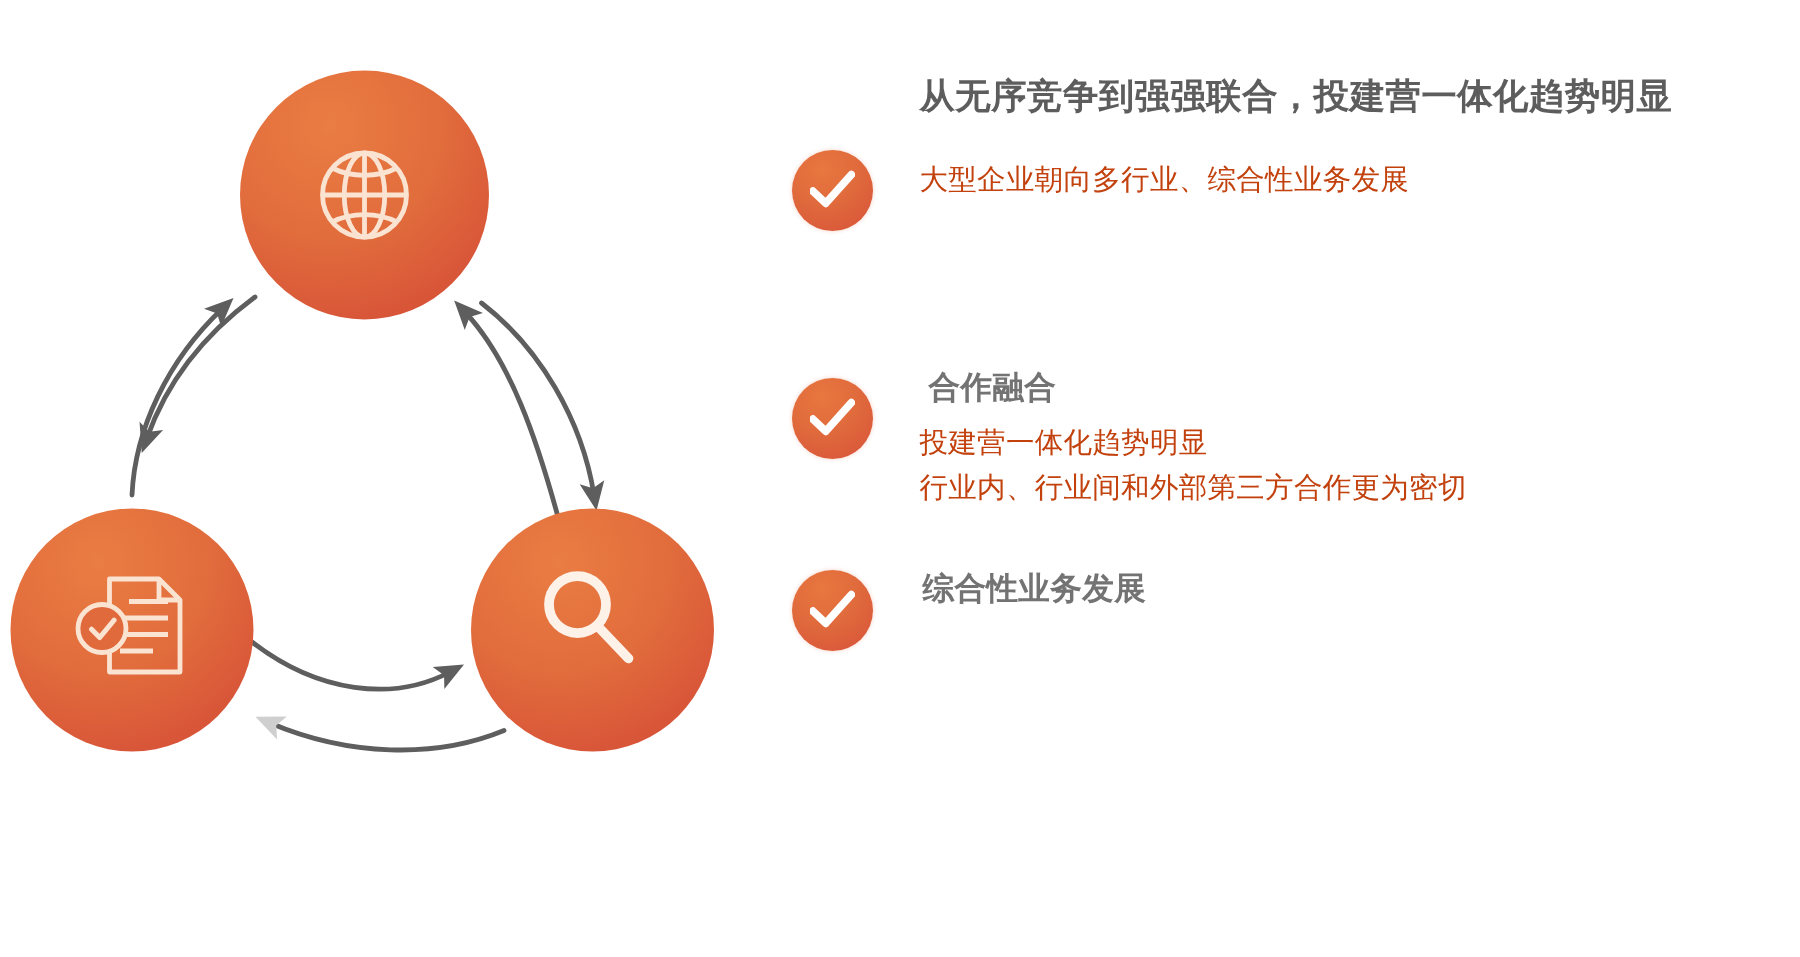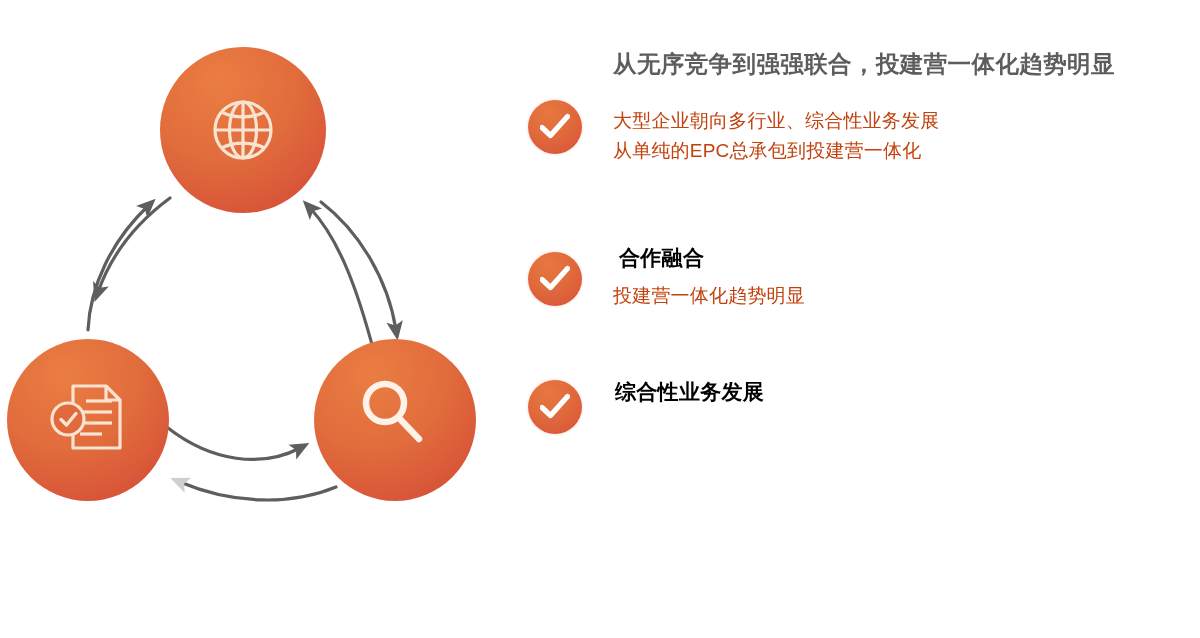--- a/index.html
+++ b/index.html
@@ -83,21 +83,21 @@
   .block-body {
     position: absolute;
     left: 105px;
     top: 0;
     width: 580px;
   }
 
   .sec-title {
     font-size: 21px;
     font-weight: bold;
-    color: #000000;
+    color: #737373;
     letter-spacing: 0.3px;
     white-space: nowrap;
     margin: 0 0 9px 6px;
   }
   #block-3 .sec-title { margin-left: 2px; }
 
   .lines {
     margin: 0;
     padding: 0;
     list-style: none;
@@ -201,35 +201,35 @@
 
     <div class="block" id="block-1">
       <div class="badge">
         <svg width="30" height="28" viewBox="0 0 30 28" xmlns="http://www.w3.org/2000/svg">
           <path d="M2,14.5 L10.5,22.5 L27.5,3.5" fill="none" stroke="#ffffff" stroke-width="5.2" stroke-linecap="round" stroke-linejoin="round"></path>
         </svg>
       </div>
       <div class="block-body">
         <ul class="lines">
           <li>大型企业朝向多行业、综合性业务发展</li>
-          <li>从单纯的EPC总承包到投建营一体化</li>
         </ul>
       </div>
     </div>
 
     <div class="block" id="block-2">
       <div class="badge">
         <svg width="30" height="28" viewBox="0 0 30 28" xmlns="http://www.w3.org/2000/svg">
           <path d="M2,14.5 L10.5,22.5 L27.5,3.5" fill="none" stroke="#ffffff" stroke-width="5.2" stroke-linecap="round" stroke-linejoin="round"></path>
         </svg>
       </div>
       <div class="block-body">
         <div class="sec-title">合作融合</div>
         <ul class="lines">
           <li>投建营一体化趋势明显</li>
+          <li>行业内、行业间和外部第三方合作更为密切</li>
         </ul>
       </div>
     </div>
 
     <div class="block" id="block-3">
       <div class="badge">
         <svg width="30" height="28" viewBox="0 0 30 28" xmlns="http://www.w3.org/2000/svg">
           <path d="M2,14.5 L10.5,22.5 L27.5,3.5" fill="none" stroke="#ffffff" stroke-width="5.2" stroke-linecap="round" stroke-linejoin="round"></path>
         </svg>
       </div>

